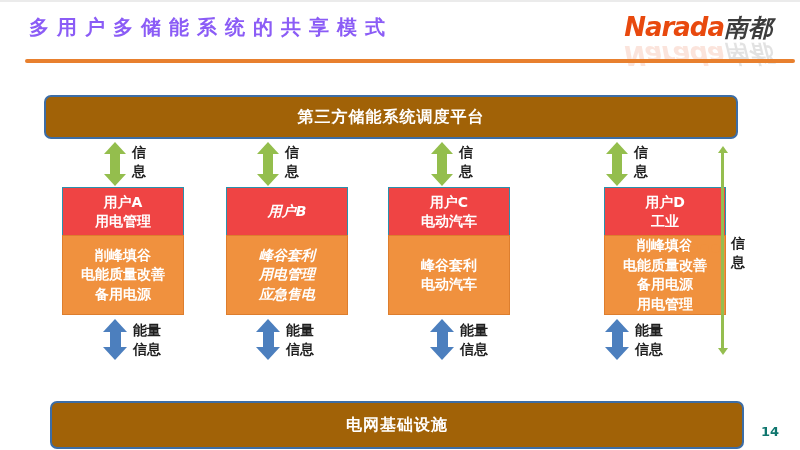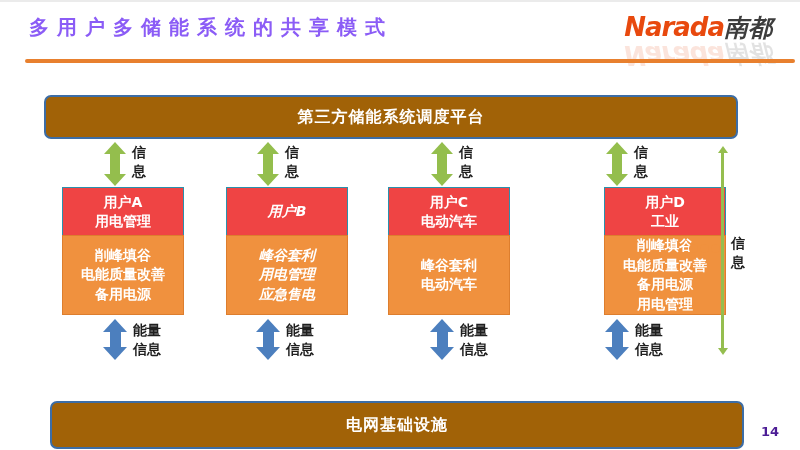--- a/index.html
+++ b/index.html
@@ -56,21 +56,21 @@
   .rail-line{position:absolute;left:721px;top:150px;width:3px;height:197px;background:#95be4f;}
   .rail-head-top{position:absolute;left:717.5px;top:144px;width:0;height:0;
       border-left:5px solid transparent;border-right:5px solid transparent;border-bottom:7px solid #95be4f;}
   .rail-head-bottom{position:absolute;left:717.5px;top:346px;width:0;height:0;
       border-left:5px solid transparent;border-right:5px solid transparent;border-top:7px solid #95be4f;}
   .rail-label{position:absolute;left:731px;top:232px;color:#1f1f1f;font-size:14px;
       font-weight:600;line-height:19px;white-space:pre-line;}
   .dots{position:absolute;left:689px;top:242px;display:flex;gap:2.5px;}
   .dots i{width:8.5px;height:8.5px;border-radius:50%;background:#f0913e;display:block;}
   
-  .page-number{position:absolute;right:21px;bottom:13px;font-size:13px;font-weight:bold;color:#4c1d95;}
+  .page-number{position:absolute;right:21px;bottom:13px;font-size:13px;font-weight:bold;color:#0f766e;}
 </style>
 </head>
 <body>
 
 <div class="slide">
 
   <div class="title">多用户多储能系统的共享模式</div>
   <div class="logo">
     <span class="latin">Narada</span><span class="cjk">南都</span>
   </div>

